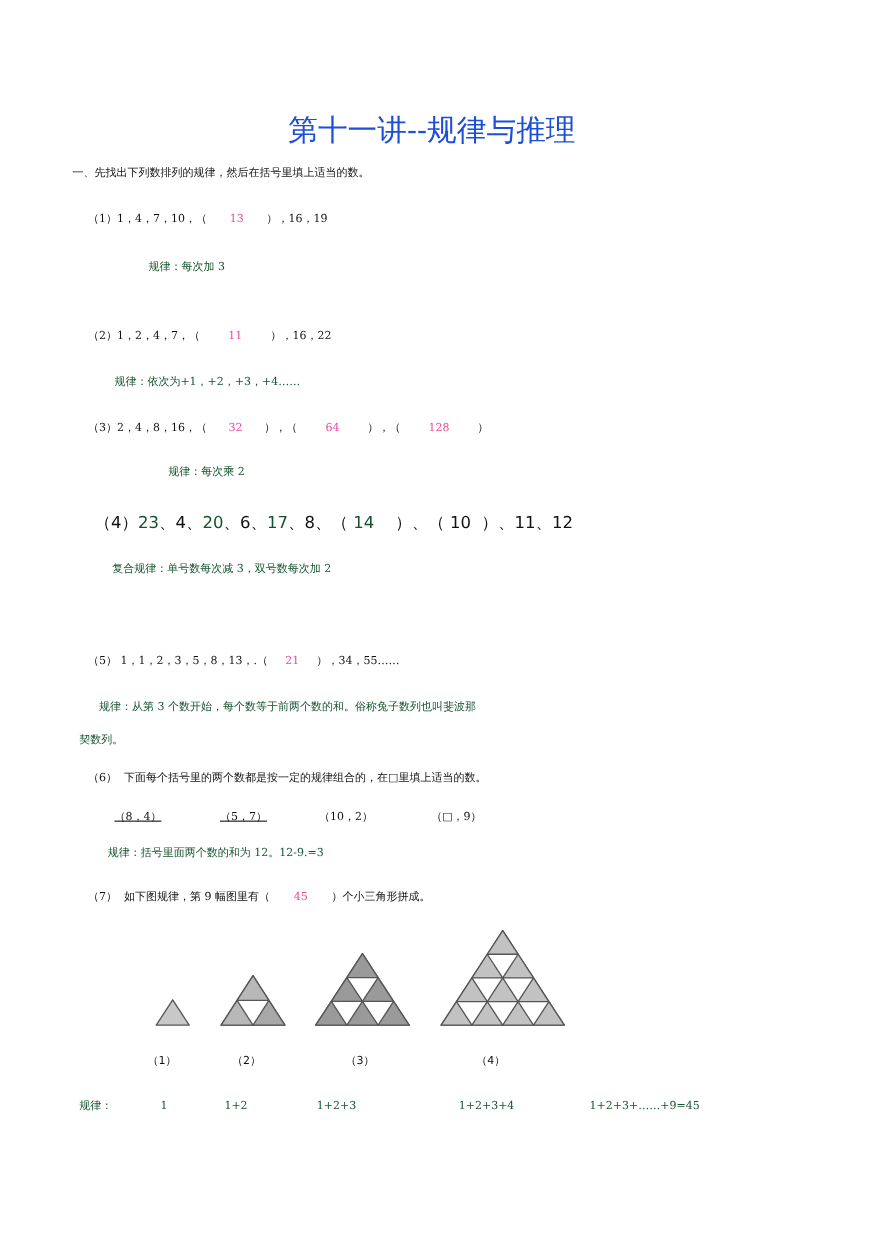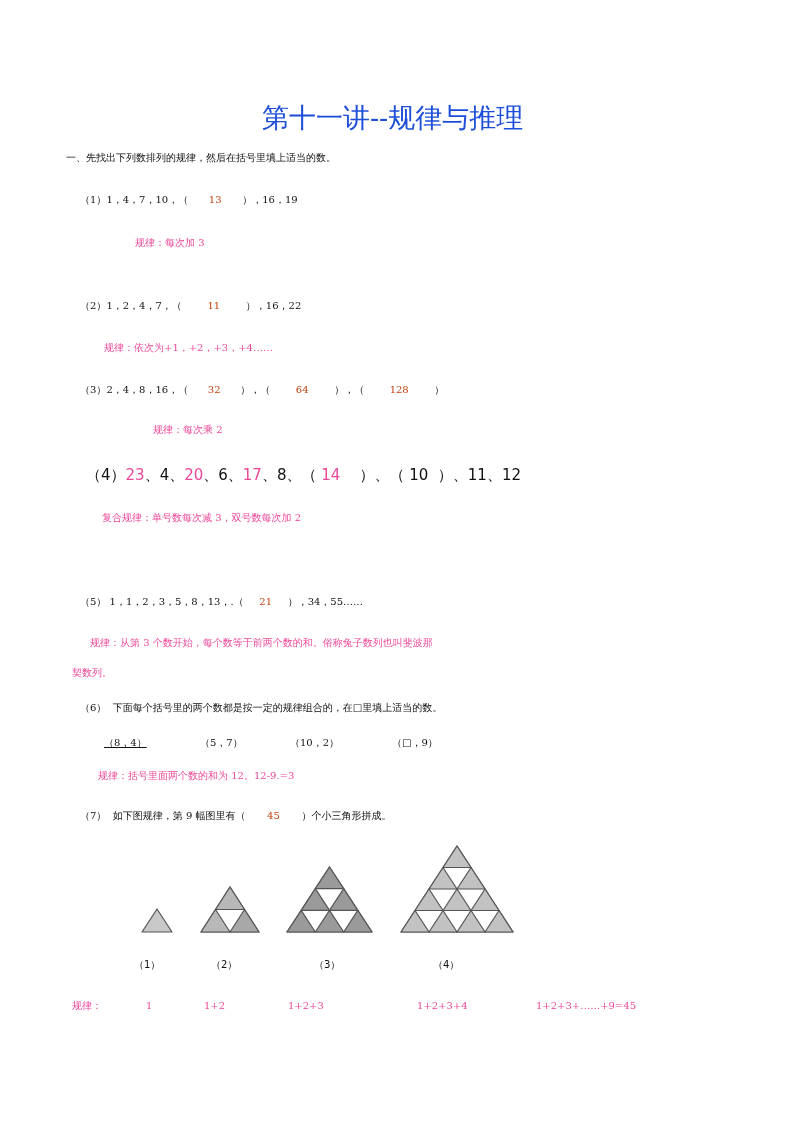--- a/index.html
+++ b/index.html
@@ -1,23 +1,23 @@
 <!DOCTYPE html>
 <html><head>
   <meta charset="utf-8">
   <style>
     html, body { margin: 0; padding: 0; background: #ffffff; }
     body { width: 793px; height: 1122px; position: relative; overflow: hidden;
            font-family: "DejaVu Serif", "Liberation Serif", serif; color: #111; }
     .abs { position: absolute; white-space: nowrap; }
     .title { font-size: 27px; left: 262px; top: 100px; letter-spacing: 0px; color: #1d4ed8; }
     .txt { font-size: 10px; line-height: 20px; }
-    .red { color: #ec4899; }
+    .red { color: #14532d; }
     .sans { font-family: "DejaVu Sans", "Liberation Sans", sans-serif; }
-    .ans { color: #c2410c; display: inline-block; text-align: center; }
+    .ans { color: #ec4899; display: inline-block; text-align: center; }
     .fig { position: absolute; left: 0; top: 0; }
   </style>
 </head>
 <body>
 
 <div class="abs title">第十一讲--规律与推理</div>
 
 <div class="abs txt" style="left:66px; top:148px;">一、先找出下列数排列的规律，然后在括号里填上适当的数。</div>
 
 <div class="abs txt" style="left:80px; top:190px;">
@@ -43,21 +43,21 @@
 <div class="abs txt" style="left:80px; top:592px;">
   <span>（5）</span>&nbsp;<span>1，1，2，3，5，8，13，.（</span><span class="ans" style="width:44px;">21</span><span>），34，55……</span>
 </div>
 <div class="abs txt red" style="left:90px; top:633px;">规律：从第 3 个数开始，每个数等于前两个数的和。俗称兔子数列也叫斐波那</div>
 <div class="abs txt red" style="left:72px; top:663px;">契数列。</div>
 
 <div class="abs txt" style="left:80px; top:698px;">
   <span>（6）</span>&nbsp;&nbsp;<span>下面每个括号里的两个数都是按一定的规律组合的，在□里填上适当的数。</span>
 </div>
 <div class="abs txt" style="left:104px; top:733px;text-decoration:underline;">（8，4）</div>
-<div class="abs txt" style="left:200px; top:733px;">（5，7）</div>
+<div class="abs txt" style="left:200px; top:733px;text-decoration:underline;">（5，7）</div>
 <div class="abs txt" style="left:290px; top:733px;">（10，2）</div>
 <div class="abs txt" style="left:392px; top:733px;">（□，9）</div>
 <div class="abs txt red" style="left:98px; top:766px;">规律：括号里面两个数的和为 12。12-9.=3</div>
 
 <div class="abs txt" style="left:80px; top:806px;">
   <span>（7）</span>&nbsp;&nbsp;<span>如下图规律，第 9 幅图里有（</span><span class="ans" style="width:56px;">45</span><span>）个小三角形拼成。</span>
 </div>
 
 <svg class="fig" width="793" height="1122">
   <g stroke="#555" stroke-width="1.2" stroke-linejoin="round">

